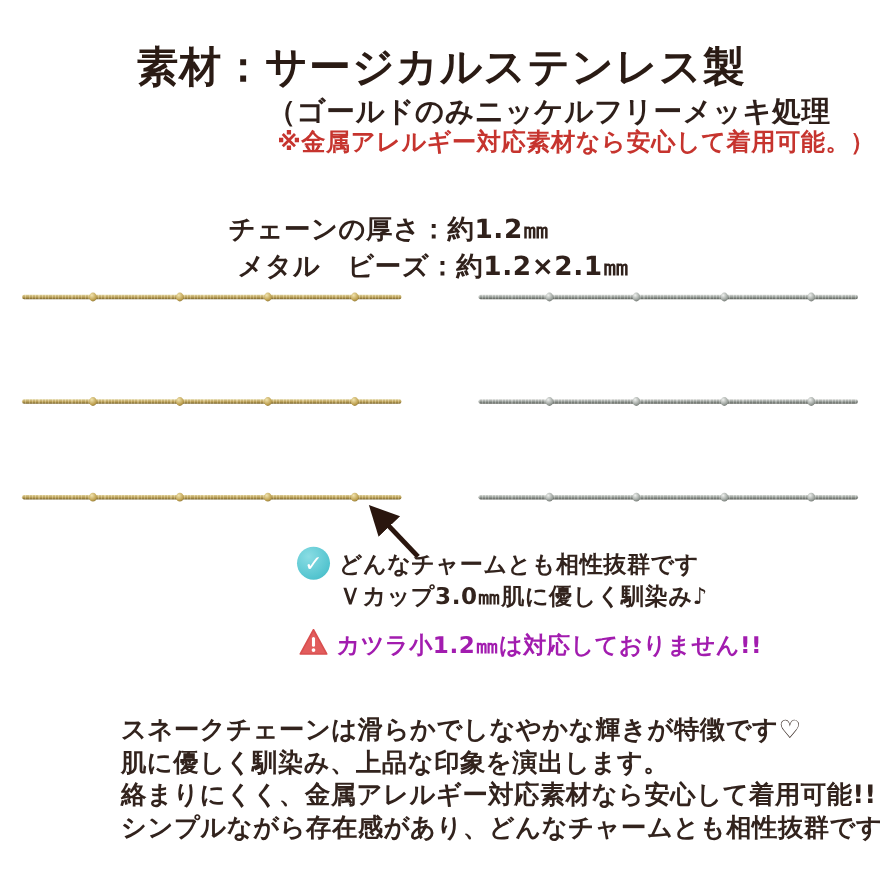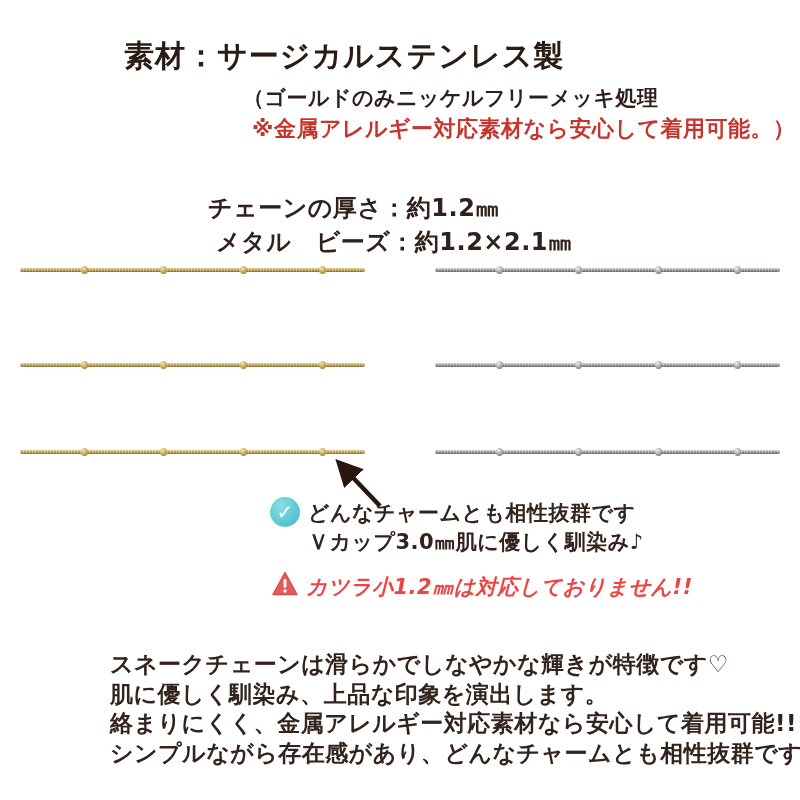--- a/index.html
+++ b/index.html
@@ -7,26 +7,26 @@
     position:relative;
     width:800px;height:800px;
     background:#ffffff;
     overflow:hidden;
     font-family:"DejaVu Sans","Liberation Sans",sans-serif;
     color:#2e1f1a;
   }
   .abs{position:absolute;white-space:nowrap;}
   .title{
     left:124px;top:36px;
-    font-size:30px;font-weight:700;letter-spacing:1px;
+    font-size:38px;font-weight:700;letter-spacing:1px;
     color:#2a1b14;
   }
   .subtitle{
     left:243px;top:84px;
-    font-size:21px;font-weight:700;letter-spacing:.5px;
+    font-size:26px;font-weight:700;letter-spacing:.5px;
     color:#2e1f1a;
   }
   .subtitle-note{
     left:252px;top:114px;
     font-size:22px;font-weight:700;letter-spacing:.5px;
     color:#c6342e;
   }
   .spec{font-size:24px;font-weight:600;letter-spacing:.5px;color:#30211b;}
   .spec1{left:208px;top:192px;text-align:center;}
   .spec2{left:216px;top:226px;}
@@ -61,22 +61,21 @@
   }
   .callout-text{
     left:308px;top:499px;
     font-size:21px;font-weight:600;letter-spacing:.5px;
     color:#32231d;line-height:29px;
   }
   .warn-icon{position:absolute;left:271px;top:570px;width:28px;height:28px;}
   .warning-text{
     left:306px;top:573px;
     font-size:21px;font-weight:600;letter-spacing:.5px;
-    color:#ef4444;
-    font-style:italic;
+    color:#a21caf;
   }
   .description{
     left:110px;top:650px;
     font-size:23px;font-weight:600;letter-spacing:.5px;
     color:#32231d;line-height:29.5px;
   }
   .description div{white-space:nowrap;}
   #arrow-layer{position:absolute;left:0;top:0;width:800px;height:800px;pointer-events:none;}
 </style>
 </head>

